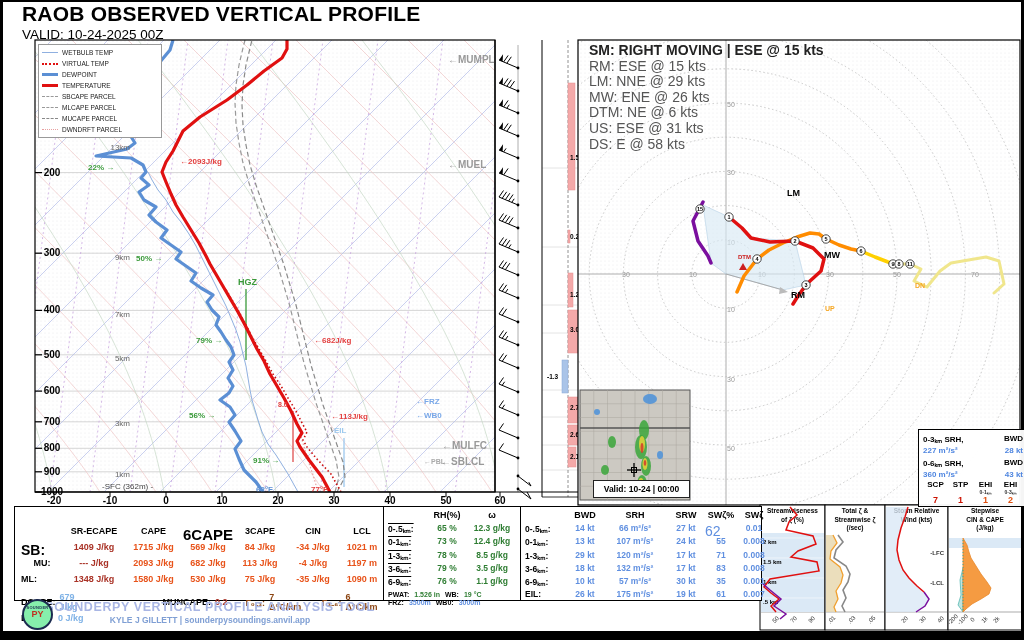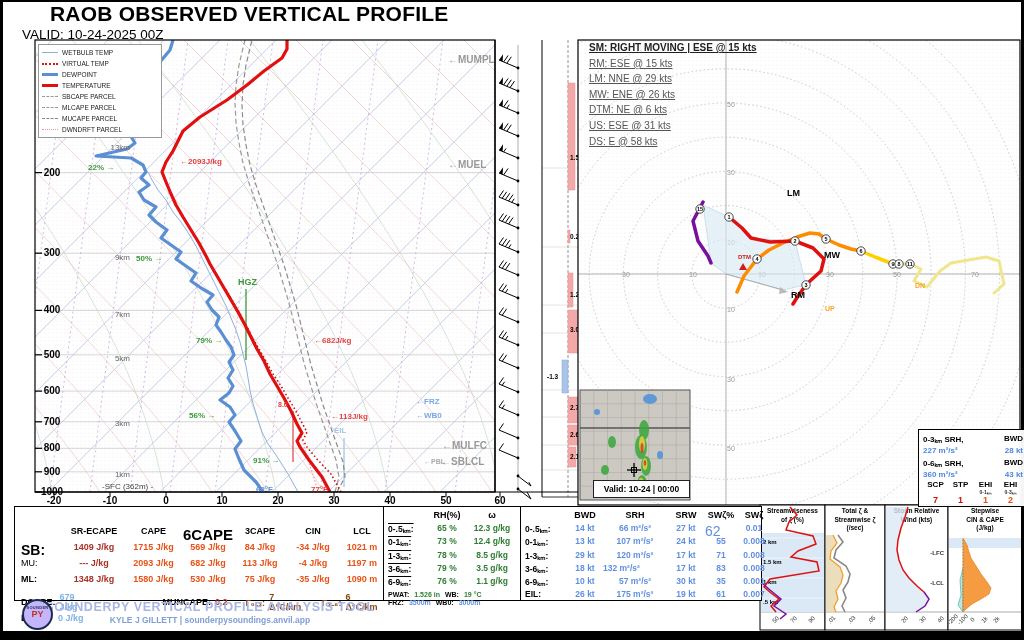--- a/index.html
+++ b/index.html
@@ -1,45 +1,45 @@
 <!DOCTYPE html>
 <html><head>
 <meta charset="utf-8">
 <style>
   html,body{margin:0;padding:0;background:#888;}
   #root{position:relative;width:1024px;height:640px;background:#fff;overflow:hidden;
         font-family:"Liberation Sans", sans-serif;-webkit-font-smoothing:antialiased;}
   #gfx{position:absolute;left:0;top:0;}
   .abs{position:absolute;}
-  .hdr-title{left:22px;top:2px;font-size:21px;font-weight:bold;color:#000;letter-spacing:.2px;margin-left:28px;}
+  .hdr-title{left:22px;top:2px;font-size:21px;font-weight:bold;color:#000;letter-spacing:.2px;}
   .hdr-valid{left:22px;top:27px;font-size:13.5px;color:#000;}
   .hdr-station{right:10px;top:22px;font-size:13.5px;color:#000;}
   #legend{left:38px;top:44px;width:116px;background:#fff;border:1px solid #999;padding:2px 3px;z-index:5;}
   .lg-row{display:flex;align-items:center;height:11px;}
   .lg-samp{display:inline-block;width:16px;margin-right:4px;}
   .lg-lab{font-size:6.5px;color:#222;white-space:nowrap;}
   #hodo-info{left:589px;top:42px;z-index:4;}
-  .hi-line{font-size:10px;color:#555;height:15.6px;white-space:nowrap;text-decoration:underline;}
+  .hi-line{font-size:14px;color:#555;height:15.6px;white-space:nowrap;}
   .hi-line.first{font-weight:bold;color:#222;}
   #srh-box{left:918px;top:429px;width:100px;height:72px;background:rgba(255,255,255,.96);
            border:1px solid #000;padding:2px 4px;z-index:6;}
   .srh-r{display:flex;justify-content:space-between;font-size:8px;font-weight:bold;color:#000;height:12px;align-items:center;}
   .srh-g{display:grid;grid-template-columns:1fr 1fr 1fr 1fr;text-align:center;}
   .databox{background:#fff;border:1px solid #000;z-index:5;}
   #thermo-box{left:14px;top:506px;width:369px;height:93px;}
   #moist-box{left:383px;top:506px;width:137px;height:93px;}
   #shear-box{left:520px;top:506px;width:240px;height:93px;}
   .tgrid{display:grid;}
   #map-valid{left:593px;top:480px;width:95px;height:16px;background:#fff;border:1px solid #222;
              font-size:8.5px;font-weight:bold;color:#000;text-align:center;line-height:16px;z-index:7;}
   #footer{left:30px;top:600px;width:360px;text-align:center;z-index:5;}
   .ft1{font-size:12.5px;font-weight:bold;color:#a9b6e4;letter-spacing:.6px;}
   .ft2{font-size:8.5px;font-weight:bold;color:#7f9fd4;margin-top:1px;}
   #logo{position:absolute;left:-8px;top:-1px;width:27px;height:27px;border:2px solid #1c2b50;border-radius:50%;
-        background:#c4b5fd;text-align:center;z-index:6;}
+        background:#86efac;text-align:center;z-index:6;}
   .logo-a{font-size:4px;font-weight:bold;color:#1c2b50;display:block;margin-top:4px;letter-spacing:.3px;}
   .logo-b{font-size:9px;font-weight:bold;color:#c03020;display:block;margin-top:-1px;}
 </style>
 </head>
 <body>
 
 <div id="root">
   <svg id="gfx" width="1024" height="640">
       <defs>
         <pattern id="dots" width="4" height="4" patternUnits="userSpaceOnUse">
@@ -638,21 +638,21 @@
         <span style="font-size:9px;font-weight:bold;text-align:center;">3CAPE</span>
         <span style="font-size:9px;font-weight:bold;text-align:center;">CIN</span>
         <span style="font-size:9px;font-weight:bold;text-align:center;">LCL</span>
         <span style="font-size:14px;font-weight:bold;padding-left:6px;">SB:</span>
         <span style="font-size:9px;font-weight:bold;text-align:center;color:#a93226">1409 J/kg</span>
         <span style="font-size:9px;font-weight:bold;text-align:center;color:#e8531a">1715 J/kg</span>
         <span style="font-size:9px;font-weight:bold;text-align:center;color:#e8531a">569 J/kg</span>
         <span style="font-size:9px;font-weight:bold;text-align:center;color:#e8531a">84 J/kg</span>
         <span style="font-size:9px;font-weight:bold;text-align:center;color:#e8531a">-34 J/kg</span>
         <span style="font-size:9px;font-weight:bold;text-align:center;color:#e8531a">1021 m</span>
-        <span style="font-size:9px;font-weight:normal;padding-left:6px;">MU:</span>
+        <span style="font-size:9px;font-weight:bold;padding-left:6px;text-align:center;">MU:</span>
         <span style="font-size:9px;font-weight:bold;text-align:center;color:#a93226">--- J/kg</span>
         <span style="font-size:9px;font-weight:bold;text-align:center;color:#e8531a">2093 J/kg</span>
         <span style="font-size:9px;font-weight:bold;text-align:center;color:#e8531a">682 J/kg</span>
         <span style="font-size:9px;font-weight:bold;text-align:center;color:#e8531a">113 J/kg</span>
         <span style="font-size:9px;font-weight:bold;text-align:center;color:#e8531a">-4 J/kg</span>
         <span style="font-size:9px;font-weight:bold;text-align:center;color:#e8531a">1197 m</span>
         <span style="font-size:9px;font-weight:bold;padding-left:6px;">ML:</span>
         <span style="font-size:9px;font-weight:bold;text-align:center;color:#a93226">1348 J/kg</span>
         <span style="font-size:9px;font-weight:bold;text-align:center;color:#e8531a">1580 J/kg</span>
         <span style="font-size:9px;font-weight:bold;text-align:center;color:#e8531a">530 J/kg</span>
@@ -730,21 +730,21 @@
         <span style="font-size:8.5px;font-weight:bold;text-align:center;color:#5f8fe0;">55</span>
         <span style="font-size:8.5px;font-weight:bold;text-align:center;color:#5f8fe0;">0.008</span>
         <span style="font-size:8.5px;font-weight:bold;padding-left:4px;">1-3ₖₘ:</span>
         <span style="font-size:8.5px;font-weight:bold;text-align:center;color:#5f8fe0;">29 kt</span>
         <span style="font-size:8.5px;font-weight:bold;text-align:center;color:#5f8fe0;">120 m²/s²</span>
         <span style="font-size:8.5px;font-weight:bold;text-align:center;color:#5f8fe0;">17 kt</span>
         <span style="font-size:8.5px;font-weight:bold;text-align:center;color:#5f8fe0;">71</span>
         <span style="font-size:8.5px;font-weight:bold;text-align:center;color:#5f8fe0;">0.008</span>
         <span style="font-size:8.5px;font-weight:bold;padding-left:4px;">3-6ₖₘ:</span>
         <span style="font-size:8.5px;font-weight:bold;text-align:center;color:#5f8fe0;">18 kt</span>
-        <span style="font-size:8.5px;font-weight:bold;text-align:left;color:#5f8fe0;">132 m²/s²</span>
+        <span style="font-size:8.5px;font-weight:bold;text-align:center;color:#5f8fe0;">132 m²/s²</span>
         <span style="font-size:8.5px;font-weight:bold;text-align:center;color:#5f8fe0;">17 kt</span>
         <span style="font-size:8.5px;font-weight:bold;text-align:center;color:#5f8fe0;">83</span>
         <span style="font-size:8.5px;font-weight:bold;text-align:center;color:#5f8fe0;">0.008</span>
         <span style="font-size:8.5px;font-weight:bold;padding-left:4px;">6-9ₖₘ:</span>
         <span style="font-size:8.5px;font-weight:bold;text-align:center;color:#5f8fe0;">10 kt</span>
         <span style="font-size:8.5px;font-weight:bold;text-align:center;color:#5f8fe0;">57 m²/s²</span>
         <span style="font-size:8.5px;font-weight:bold;text-align:center;color:#5f8fe0;">30 kt</span>
         <span style="font-size:8.5px;font-weight:bold;text-align:center;color:#5f8fe0;">35</span>
         <span style="font-size:8.5px;font-weight:bold;text-align:center;color:#5f8fe0;">0.001</span>
         <span style="font-size:8.5px;font-weight:bold;padding-left:4px;">EIL:</span>

